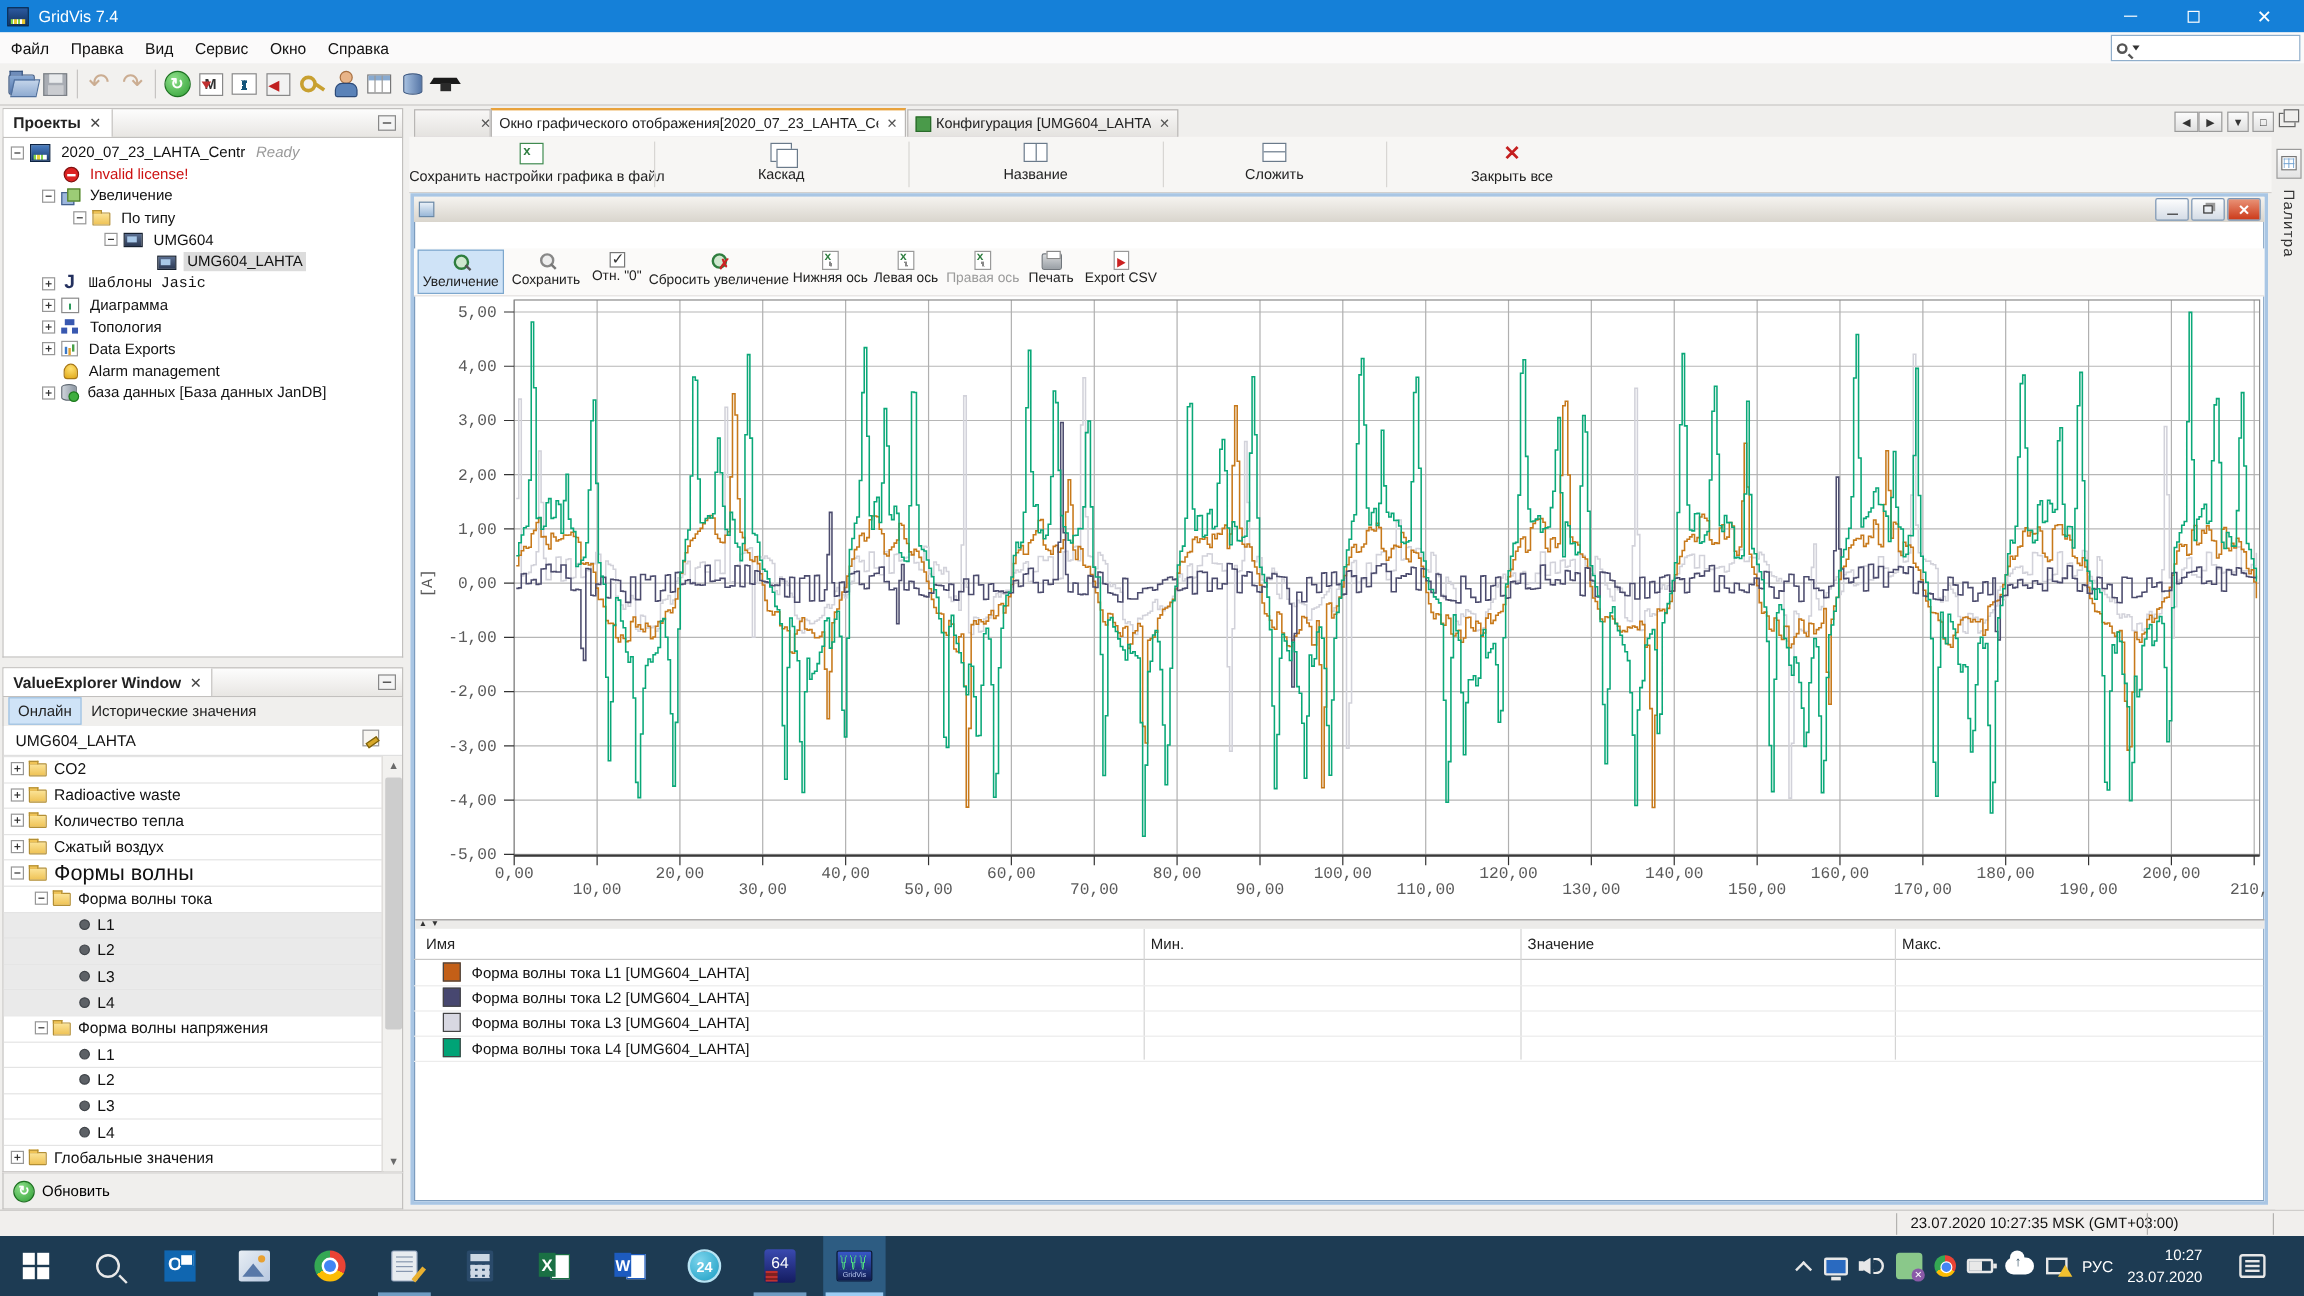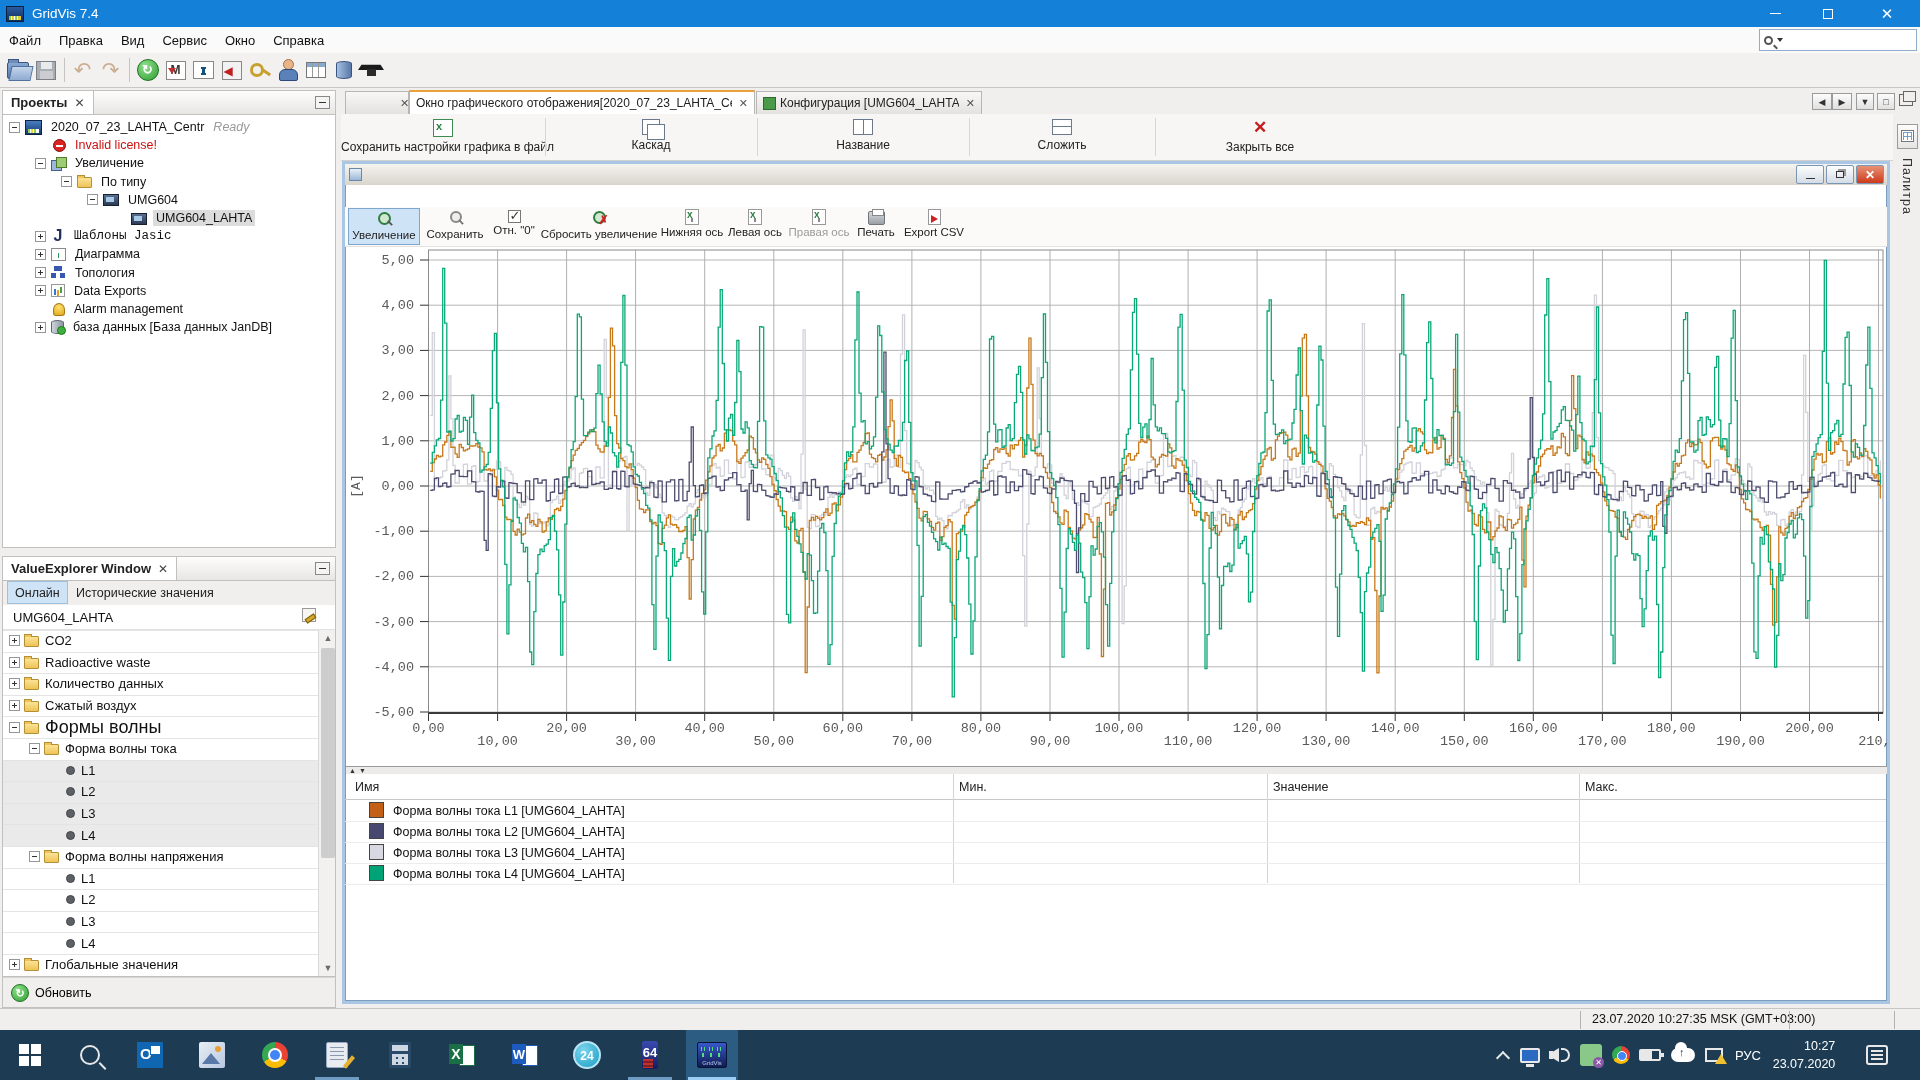--- a/index.html
+++ b/index.html
@@ -184,21 +184,21 @@
 .app-calc{width:22px;height:26px;background:#2a4a6a;border-radius:2px;position:relative}
 .app-calc:before{content:"";position:absolute;left:3px;top:3px;width:16px;height:6px;background:#cdd8e4}
 .app-calc:after{content:"";position:absolute;left:3px;top:12px;width:16px;height:11px;background:linear-gradient(90deg,#cdd8e4 4px,transparent 4px 6px) 0 0/6px 100%,linear-gradient(#cdd8e4 3px,transparent 3px 5px) 0 0/100% 5px}
 .app-excel{width:26px;height:24px;position:relative}
 .app-excel:before{content:"";position:absolute;right:0;top:2px;width:14px;height:19px;background:#fff;border:1px solid #1a7044}
 .app-excel:after{content:"X";position:absolute;left:0;top:1px;width:14px;height:20px;background:#1a7044;color:#fff;font-weight:bold;font-size:14px;text-align:center;line-height:21px}
 .app-word{width:26px;height:24px;position:relative}
 .app-word:before{content:"";position:absolute;right:0;top:2px;width:14px;height:19px;background:#fff;border:1px solid #1d5bbf}
 .app-word:after{content:"W";position:absolute;left:0;top:1px;width:14px;height:20px;background:#1d5bbf;color:#fff;font-weight:bold;font-size:13px;text-align:center;line-height:21px}
 .app-24{width:28px;height:28px;border-radius:50%;background:radial-gradient(circle at 35% 30%,#7cd4ec,#1a9ec4);border:2px solid #b8e4f4;color:#fff;font-weight:bold;font-size:12px;text-align:center;line-height:26px}
-.app-64{width:16px;height:28px;background:linear-gradient(#3a4ab0,#141c60);border-radius:3px;color:#fff;font-weight:bold;font-size:13px;text-align:center;line-height:24px;position:relative}
+.app-64{width:26px;height:28px;background:linear-gradient(#3a4ab0,#141c60);border-radius:3px;color:#fff;font-weight:normal;font-size:13px;text-align:center;line-height:24px;position:relative}
 .app-64:after{content:"";position:absolute;left:1px;bottom:1px;width:10px;height:9px;background:repeating-linear-gradient(#c03030 0 2px,#802020 2px 4px)}
 .app-gridvis{width:30px;height:26px;background:linear-gradient(#3858c8,#101c50);border:1px solid #0a1438;border-radius:2px;position:relative}
 .app-gridvis:before{content:"";position:absolute;left:2px;top:3px;width:24px;height:12px;background:linear-gradient(100deg,transparent 46%,#50e080 46% 54%,transparent 54%),linear-gradient(-100deg,transparent 46%,#50e080 46% 54%,transparent 54%) 6px 0;background-size:8px 100%}
 .app-gridvis:after{content:"GridVis";position:absolute;left:0;bottom:1px;width:100%;text-align:center;font-size:6px;color:#b8c8f0}
 
 .tray-chev{width:10px;height:10px;border-left:2px solid #e8e8e8;border-top:2px solid #e8e8e8;transform:rotate(45deg);margin-top:5px}
 .tray-mon{width:20px;height:15px;background:#2a6ac0;border:2px solid #e8e8e8;border-radius:2px;position:relative}
 .tray-mon:after{content:"";position:absolute;left:4px;bottom:-6px;width:8px;height:3px;background:#e8e8e8}
 .tray-vol{position:relative;width:22px;height:16px}
 .tray-vol:before{content:"";position:absolute;left:0;top:4px;width:4px;height:8px;background:#e8e8e8}
@@ -425,21 +425,21 @@
       <span style="width: 4px; flex: 0 0 auto;"></span>
       <span class="ic ic-folder"></span>
       <span style="margin-left: 6px; font-size: 13px;">Radioactive waste</span>
     </div>
     <div class="verow-sep" style="top: 46.6px; width: 316px;"></div>
     <div class="trow" style="position: absolute; left: 0px; top: 68.2px; width: 316px; height: 21.6px;">
       <span style="width: 6px; flex: 0 0 auto;"></span>
       <span class="tgl plus"></span>
       <span style="width: 4px; flex: 0 0 auto;"></span>
       <span class="ic ic-folder"></span>
-      <span style="margin-left: 6px; font-size: 13px;">Количество данных</span>
+      <span style="margin-left: 6px; font-size: 13px;">Количество тепла</span>
     </div>
     <div class="verow-sep" style="top: 68.2px; width: 316px;"></div>
     <div class="trow" style="position: absolute; left: 0px; top: 89.8px; width: 316px; height: 21.6px;">
       <span style="width: 6px; flex: 0 0 auto;"></span>
       <span class="tgl plus"></span>
       <span style="width: 4px; flex: 0 0 auto;"></span>
       <span class="ic ic-folder"></span>
       <span style="margin-left: 6px; font-size: 13px;">Сжатый воздух</span>
     </div>
     <div class="verow-sep" style="top: 89.8px; width: 316px;"></div>

